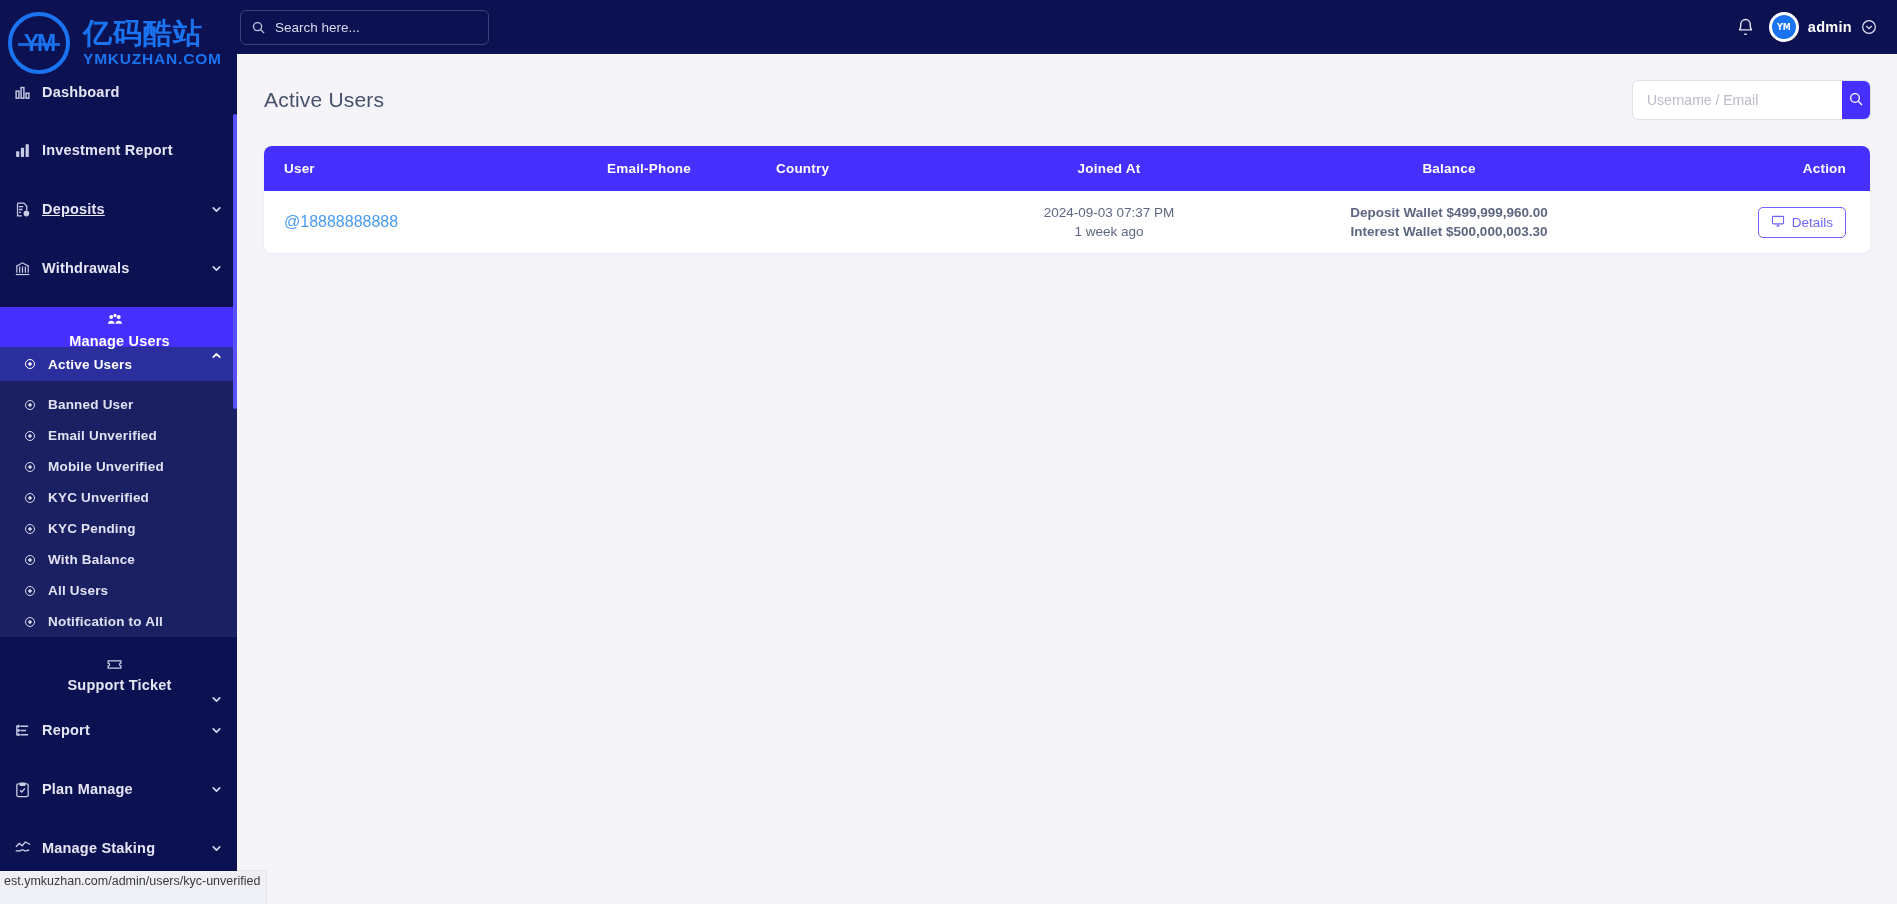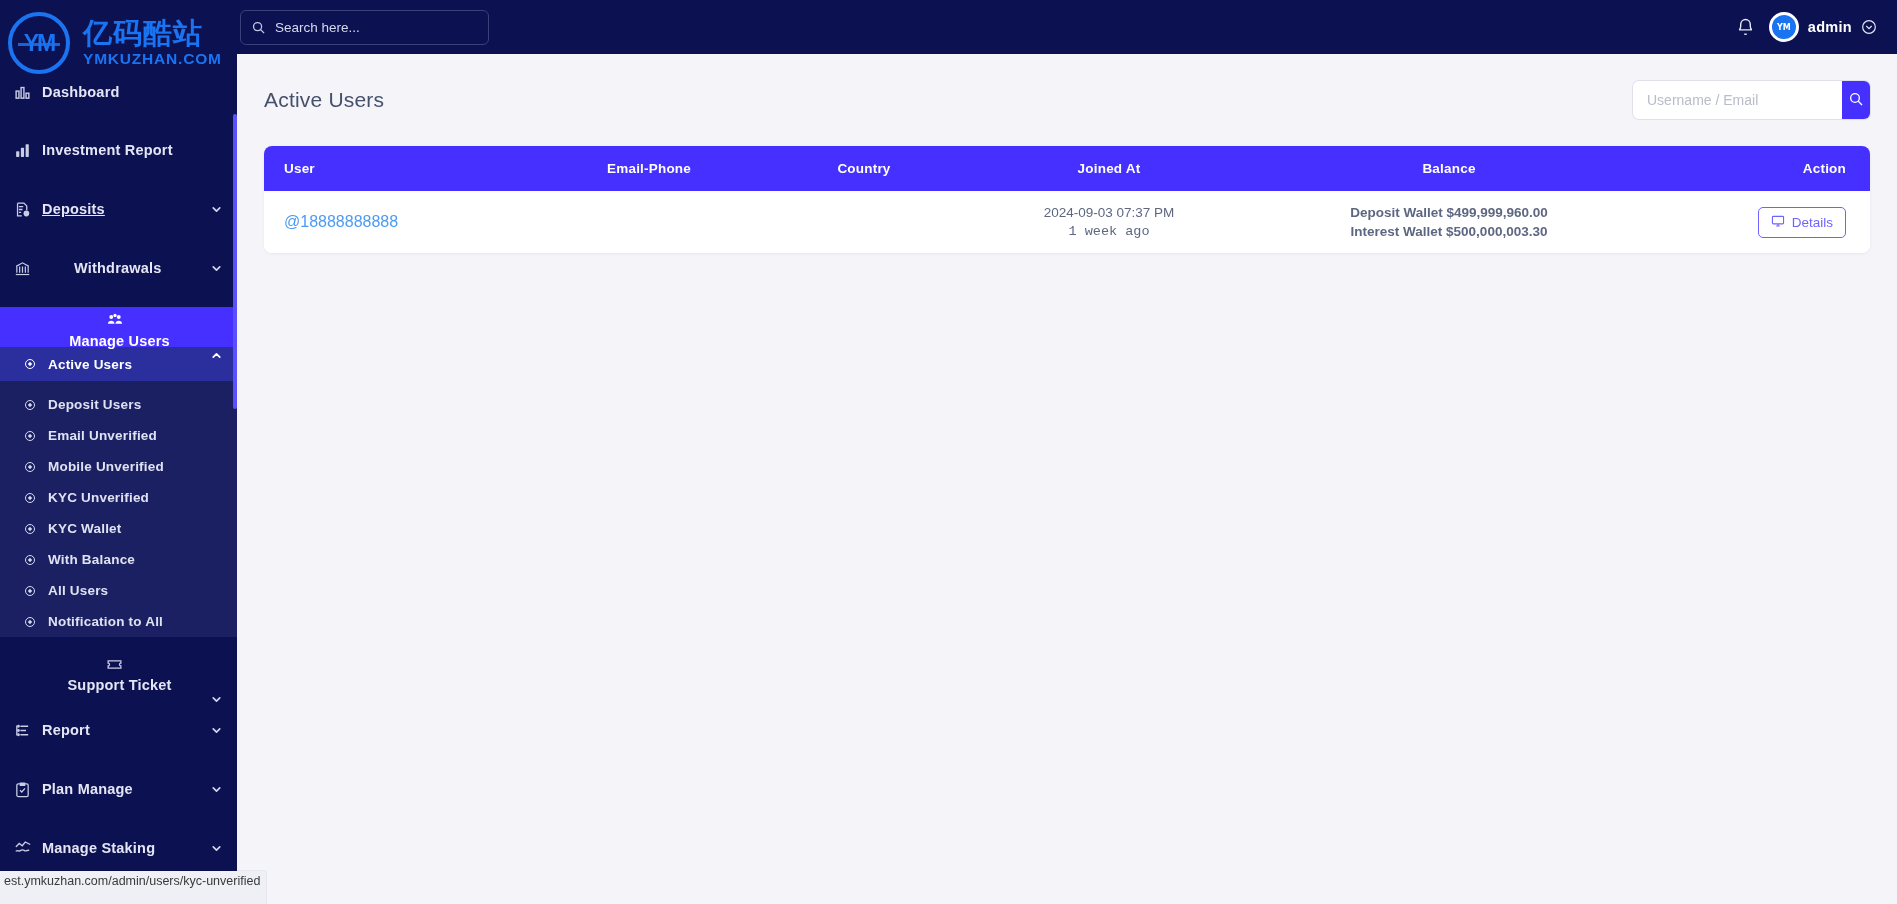--- a/index.html
+++ b/index.html
@@ -187,28 +187,28 @@
   thead th {
     color: #fff; font-size: 13.5px; font-weight: 700;
     padding: 15px 12px; letter-spacing: .2px;
   }
   tbody td {
     padding: 14px 0; font-size: 13.5px; color: #5d6781;
     background: #fff;
   }
   .col-user   { width: 270px; text-align: left;   padding-left: 20px !important; }
   .col-email  { width: 230px; text-align: center; }
-  .col-country{ width: 200px; text-align: center; }
+  .col-country{ width: 200px; text-align: left; }
   .col-joined { width: 290px; text-align: center; }
   .col-balance{ width: 390px; text-align: center; }
   .col-action { text-align: right; padding-right: 24px !important; }
 
   .user-link { color: #4a9bf5; text-decoration: none; font-size: 16px; }
   .joined-main { color: #5d6781; font-size: 13.5px; }
-  .joined-sub  { color: #5d6781; font-size: 13.5px; margin-top: 4px; font-family: Liberation Mono, monospace; }
+  .joined-sub  { color: #5d6781; font-size: 13.5px; margin-top: 4px; }
   .bal-line { color: #5d6781; font-size: 13.5px; font-weight: 700; }
   .bal-line + .bal-line { margin-top: 4px; }
 
   .details-btn {
     display: inline-flex; align-items: center; gap: 7px;
     border: 1px solid #6f63ff; color: #6f63ff;
     background: #fff; border-radius: 5px;
     padding: 6px 12px; font-size: 13.5px; cursor: pointer;
     font-family: "Liberation Sans", sans-serif;
   }
@@ -278,21 +278,21 @@
           </svg>
         </span>
         <span class="lbl">Deposits</span>
         <span class="chev">
           <svg width="13" height="13" viewBox="0 0 24 24" fill="none" stroke="currentColor" stroke-width="3.2" stroke-linecap="round" stroke-linejoin="round">
               <polyline points="6 9 12 15 18 9"></polyline>
             </svg>
         </span>
       </div>
 
-      <div class="nav-item" style="margin-top:19px;gap:32px;">
+      <div class="nav-item" style="margin-top:19px;">
         <span class="ico">
           <svg width="17" height="17" viewBox="0 0 24 24" fill="none" stroke="currentColor" stroke-width="1.7">
             <path d="M3 9l9-5 9 5"></path>
               <path d="M4 9v9M8 9v9M12 9v9M16 9v9M20 9v9"></path>
               <path d="M2.5 20.5h19"></path>
           </svg>
         </span>
         <span class="lbl">Withdrawals</span>
         <span class="chev">
           <svg width="13" height="13" viewBox="0 0 24 24" fill="none" stroke="currentColor" stroke-width="3.2" stroke-linecap="round" stroke-linejoin="round">
@@ -329,21 +329,21 @@
           </span>
           <span class="lbl">Active Users</span>
         </div>
         <div class="sub-item" style="margin-top:8px;">
           <span class="dot">
             <svg width="12" height="12" viewBox="0 0 24 24" fill="none" stroke="currentColor" stroke-width="2">
                 <circle cx="12" cy="12" r="9"></circle>
                 <circle cx="12" cy="12" r="2.6" fill="currentColor"></circle>
               </svg>
           </span>
-          <span class="lbl">Deposit Users</span>
+          <span class="lbl">Banned User</span>
         </div>
         <div class="sub-item">
           <span class="dot">
             <svg width="12" height="12" viewBox="0 0 24 24" fill="none" stroke="currentColor" stroke-width="2">
                 <circle cx="12" cy="12" r="9"></circle>
                 <circle cx="12" cy="12" r="2.6" fill="currentColor"></circle>
               </svg>
           </span>
           <span class="lbl">Email Unverified</span>
         </div>
@@ -365,21 +365,21 @@
           </span>
           <span class="lbl">KYC Unverified</span>
         </div>
         <div class="sub-item">
           <span class="dot">
             <svg width="12" height="12" viewBox="0 0 24 24" fill="none" stroke="currentColor" stroke-width="2">
                 <circle cx="12" cy="12" r="9"></circle>
                 <circle cx="12" cy="12" r="2.6" fill="currentColor"></circle>
               </svg>
           </span>
-          <span class="lbl">KYC Wallet</span>
+          <span class="lbl">KYC Pending</span>
         </div>
         <div class="sub-item">
           <span class="dot">
             <svg width="12" height="12" viewBox="0 0 24 24" fill="none" stroke="currentColor" stroke-width="2">
                 <circle cx="12" cy="12" r="9"></circle>
                 <circle cx="12" cy="12" r="2.6" fill="currentColor"></circle>
               </svg>
           </span>
           <span class="lbl">With Balance</span>
         </div>

